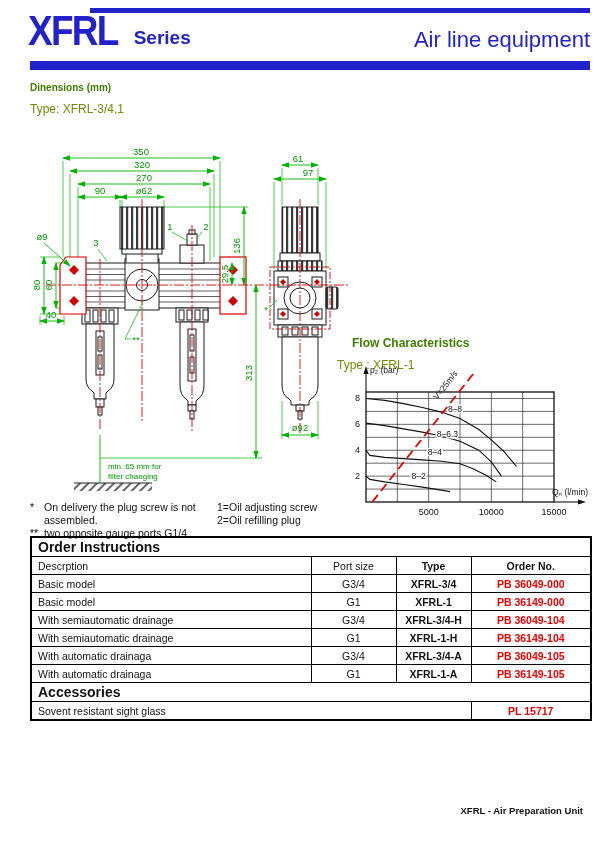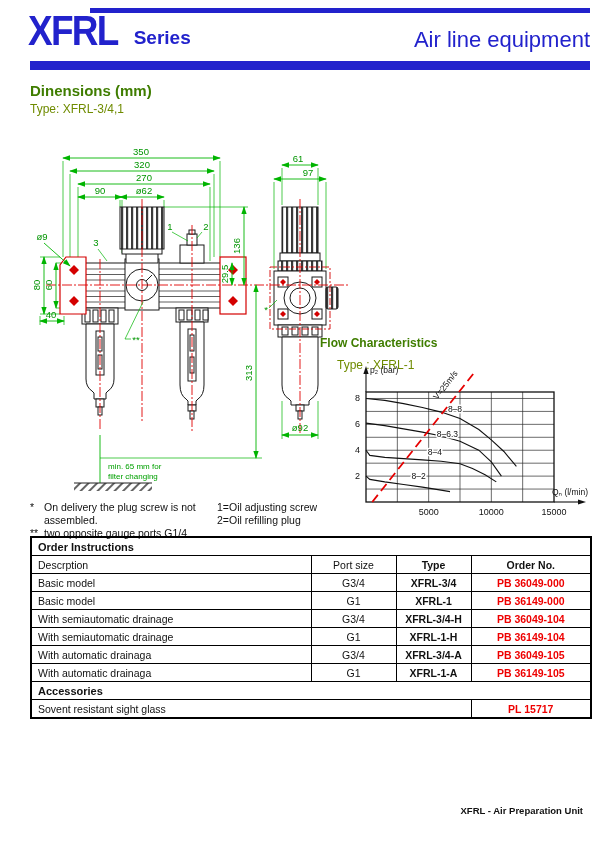--- a/index.html
+++ b/index.html
@@ -7,37 +7,37 @@
         font-family:"Liberation Sans",sans-serif;color:#111;}
   
   .rule-thin{position:absolute;left:90px;top:8px;width:500px;height:5px;background:#2222cc;}
   .rule-thick{position:absolute;left:30px;top:61px;width:560px;height:9px;background:#2222cc;}
   .logo{position:absolute;left:28px;top:10px;display:flex;align-items:flex-end;}
   .logo-main{font-size:42px;font-weight:bold;color:#2222cc;letter-spacing:-2px;
              transform:scaleX(.88);transform-origin:left bottom;line-height:1;}
   .logo-sub{font-size:19px;font-weight:bold;color:#2222cc;margin-left:4px;padding-bottom:3px;}
   .headline{position:absolute;right:10px;top:27px;font-size:22px;color:#2222cc;}
   
-  .dim-heading{position:absolute;left:30px;top:82px;font-size:15px;font-weight:bold;color:#3f7d00;}
+  .dim-heading{position:absolute;left:30px;top:82px;font-size:10px;font-weight:bold;color:#3f7d00;}
   .dim-type{position:absolute;left:30px;top:102px;font-size:12px;color:#6f8b00;}
-  .flow-title{position:absolute;left:320px;top:336px;font-size:12px;font-weight:bold;color:#3f7d00;}
+  .flow-title{position:absolute;left:352px;top:336px;font-size:12px;font-weight:bold;color:#3f7d00;}
   .flow-type{position:absolute;left:337px;top:350px;font-size:12px;color:#6f8b00;margin-top:8px;}
   
   #drawing{position:absolute;left:30px;top:133px;}
   #flow-chart{position:absolute;left:336px;top:362px;}
   
   .notes{position:absolute;left:30px;top:501px;width:185px;font-size:10.5px;line-height:13px;}
   .note-row{display:flex;}
   .note-sym{width:14px;flex:none;}
   .legend{position:absolute;left:217px;top:501px;font-size:10.5px;line-height:13px;}
   
   .order-table{position:absolute;left:30px;top:536px;width:560px;border-collapse:collapse;
                border:2px solid #000;table-layout:fixed;font-size:10.5px;}
   .order-table td{border:1px solid #000;height:15px;padding:1px 6px;white-space:nowrap;overflow:hidden;}
-  .t-title td{font-weight:bold;font-size:11px;}
+  .t-title td{font-weight:bold;font-size:14px;}
   .c{text-align:center;}
   .b{font-weight:bold;}
   .red{color:#ee0000;font-weight:bold;text-align:center;}
   .footnote{position:absolute;left:30px;top:728px;font-size:9px;}
   .footer{position:absolute;right:17px;top:805px;font-size:9.5px;font-weight:600;}
   text{font-family:"Liberation Sans",sans-serif;}
   .dimt{fill:#009500;font-size:9.5px;text-anchor:middle;}
   .gnote{fill:#00a000;font-size:8px;}
 </style>
 </head>

